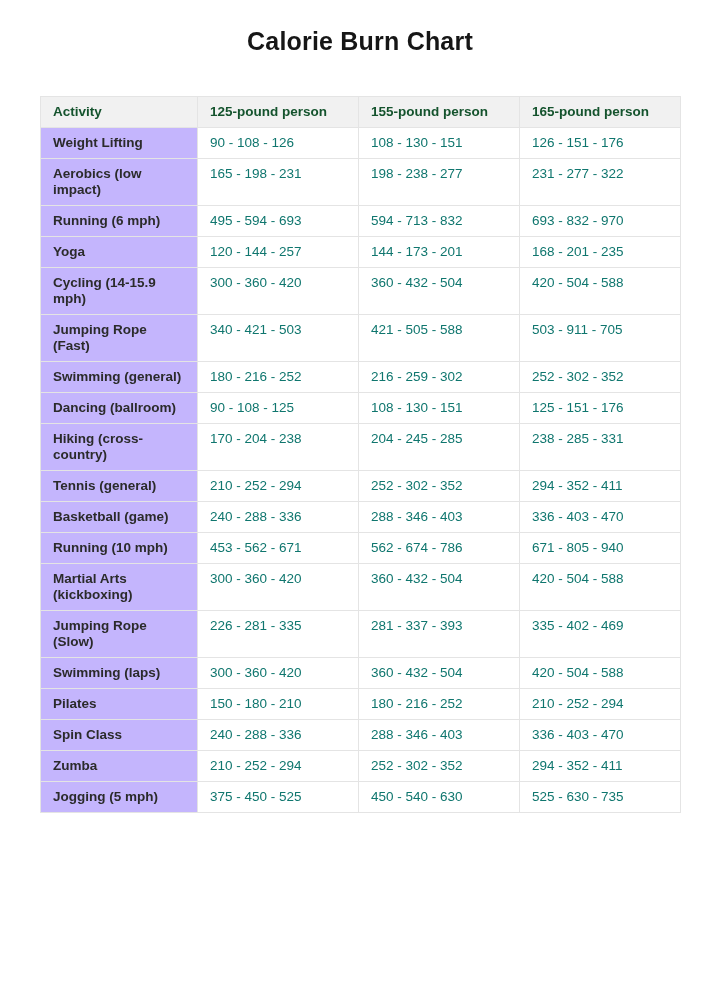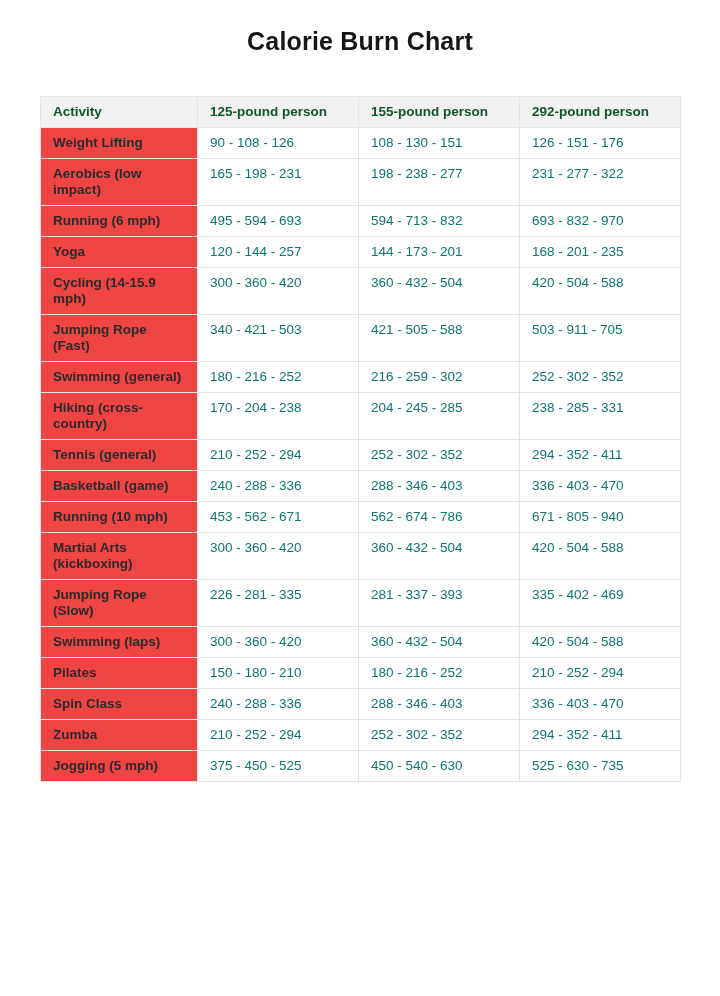--- a/index.html
+++ b/index.html
@@ -45,21 +45,21 @@
   table.calorie-table thead th {
     background: #f1f1f1;
     font-weight: bold;
     color: #14532d;
   }
   table.calorie-table col.col-activity { width: 157px; }
   table.calorie-table col.col-val { width: 161px; }
   table.calorie-table tbody th {
     font-weight: bold;
     color: #2b2b2b;
-    background: #ef4444;
+    background: #c4b5fd;
   }
   table.calorie-table tbody td {
     font-weight: normal;
     color: #0f766e;
     background: #ffffff;
   }
 </style>
 </head>
 <body>
 
@@ -71,21 +71,21 @@
       <col class="col-activity">
       <col class="col-val">
       <col class="col-val">
       <col class="col-val">
     </colgroup>
     <thead>
       <tr>
           <th>Activity</th>
           <th>125-pound person</th>
           <th>155-pound person</th>
-          <th>292-pound person</th>
+          <th>165-pound person</th>
         </tr>
     </thead>
     <tbody>
         <tr>
           <th>Weight Lifting</th>
           <td>90 - 108 - 126</td>
           <td>108 - 130 - 151</td>
           <td>126 - 151 - 176</td>
         </tr>
         <tr>
@@ -116,20 +116,26 @@
           <th>Jumping Rope (Fast)</th>
           <td>340 - 421 - 503</td>
           <td>421 - 505 - 588</td>
           <td>503 - 911 - 705</td>
         </tr>
         <tr>
           <th>Swimming (general)</th>
           <td>180 - 216 - 252</td>
           <td>216 - 259 - 302</td>
           <td>252 - 302 - 352</td>
+        </tr>
+        <tr>
+          <th>Dancing (ballroom)</th>
+          <td>90 - 108 - 125</td>
+          <td>108 - 130 - 151</td>
+          <td>125 - 151 - 176</td>
         </tr>
         <tr>
           <th>Hiking (cross-country)</th>
           <td>170 - 204 - 238</td>
           <td>204 - 245 - 285</td>
           <td>238 - 285 - 331</td>
         </tr>
         <tr>
           <th>Tennis (general)</th>
           <td>210 - 252 - 294</td>

